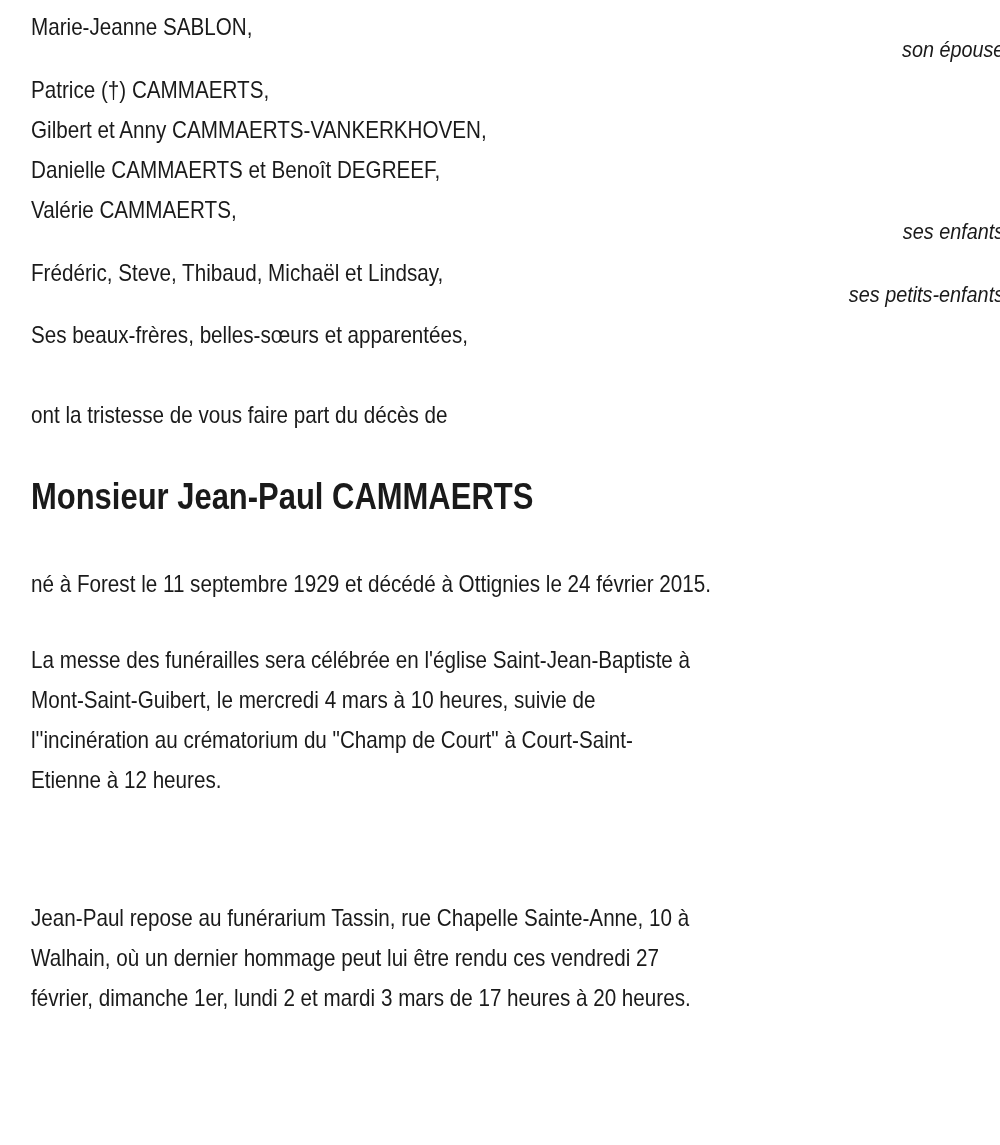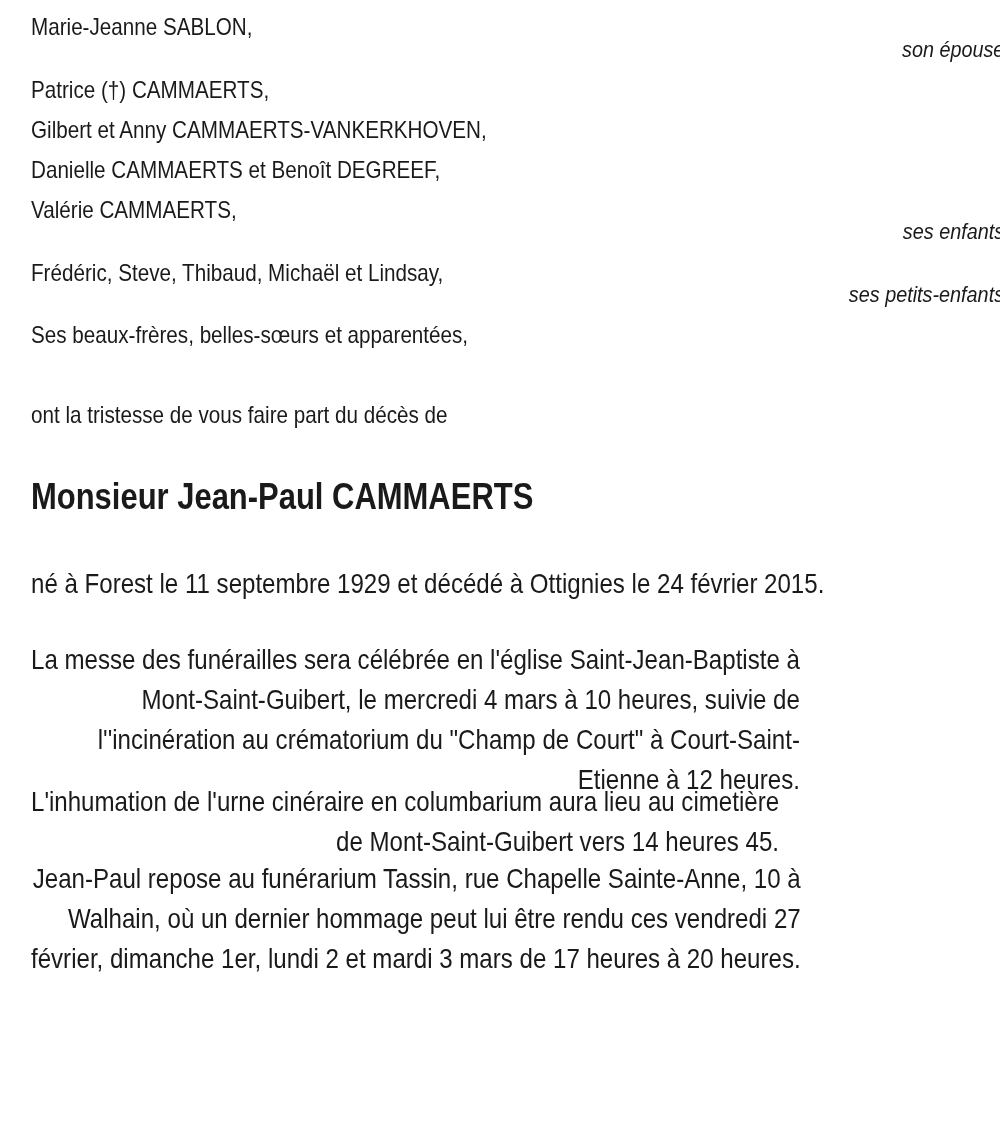--- a/index.html
+++ b/index.html
@@ -4,21 +4,21 @@
 <style>
   html, body { margin:0; padding:0; background:#ffffff; }
   body { width:1000px; height:1145px; overflow:hidden; color:#1a1a1a;
          font-family:"Liberation Sans", sans-serif; }
   .doc { position:relative; width:1000px; height:1145px;margin-left:20px; }
   .line { position:absolute; left:11px; font-size:24px; line-height:30px; white-space:nowrap;
           transform-origin:left center; }
   .right { position:absolute; right:10px; font-size:22px; font-style:italic; line-height:28px; white-space:nowrap;
            transform-origin:right center; }
   .title { position:absolute; left:11px; top:476px; font-size:36px; font-weight:bold; white-space:nowrap; line-height:42px; transform-origin:left center; }
-  .para { position:absolute; left:11px; font-size:28px; line-height:40px; white-space:nowrap;text-align:right; }
+  .para { position:absolute; left:11px; font-size:24px; line-height:40px; white-space:nowrap; }
   .para span { display:block; transform-origin:left center; }
 </style>
 </head>
 <body>
 
 <div class="doc">
   <div class="line" style="top:12px;transform:scaleX(0.86)">Marie-Jeanne SABLON,</div>
   <div class="right" style="top:36px;transform:scaleX(0.9)">son épouse;</div>
 
   <div class="line" style="top:75px;transform:scaleX(0.86)">Patrice (†) CAMMAERTS,</div>
@@ -38,22 +38,18 @@
 
   <div class="para" style="top:564px">
     <span style="transform:scaleX(0.86)">né à Forest le 11 septembre 1929 et décédé à Ottignies le 24 février 2015.</span>
   </div>
   <div class="para" style="top:640px">
     <span style="transform:scaleX(0.86)">La messe des funérailles sera célébrée en l'église Saint-Jean-Baptiste à</span>
     <span style="transform:scaleX(0.86)">Mont-Saint-Guibert, le mercredi 4 mars à 10 heures, suivie de</span>
     <span style="transform:scaleX(0.86)">l''incinération au crématorium du "Champ de Court" à Court-Saint-</span>
     <span style="transform:scaleX(0.86)">Etienne à 12 heures.</span>
   </div>
-  <div class="para" style="top:782px">
-    <span style="transform:scaleX(0.86)">L'inhumation de l'urne cinéraire en columbarium aura lieu au cimetière</span>
-    <span style="transform:scaleX(0.86)">de Mont-Saint-Guibert vers 14 heures 45.</span>
-  </div>
-  <div class="para" style="top:859px">
+  <div class="para" style="top:898px">
     <span style="transform:scaleX(0.86)">Jean-Paul repose au funérarium Tassin, rue Chapelle Sainte-Anne, 10 à</span>
     <span style="transform:scaleX(0.86)">Walhain, où un dernier hommage peut lui être rendu ces vendredi 27</span>
     <span style="transform:scaleX(0.86)">février, dimanche 1er, lundi 2 et mardi 3 mars de 17 heures à 20 heures.</span>
   </div>
 </div>
 
 </body></html>

